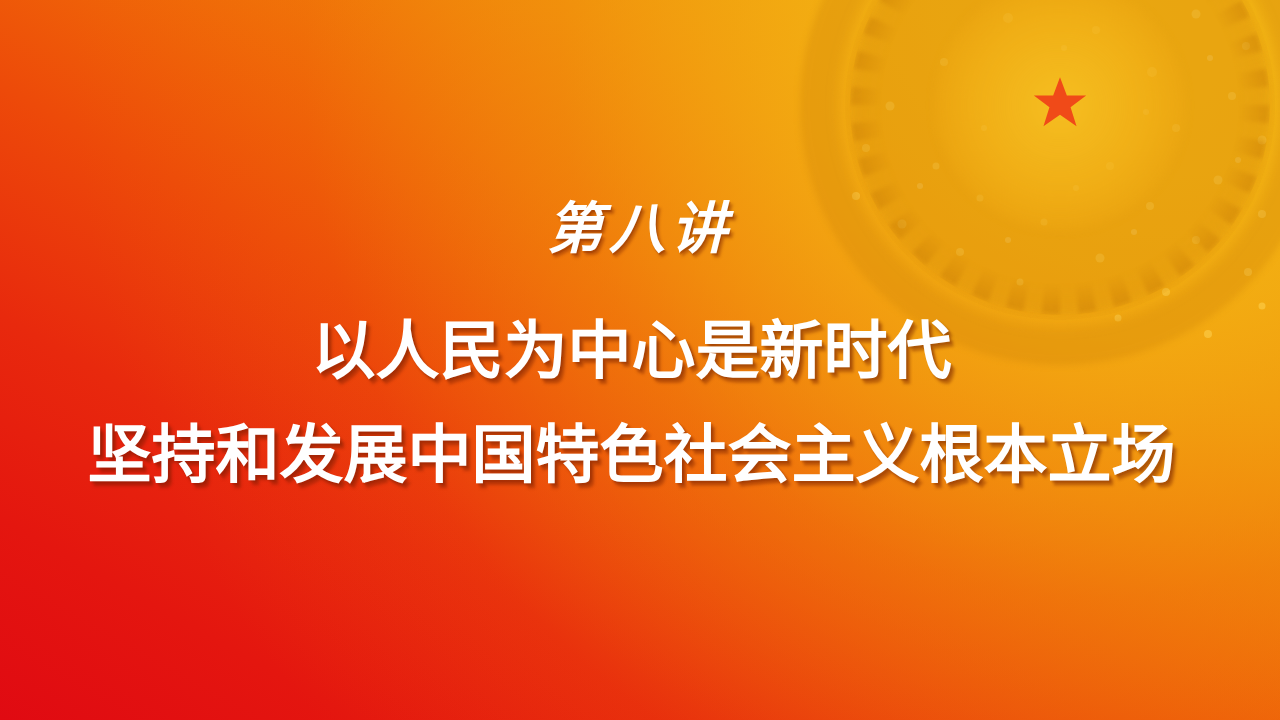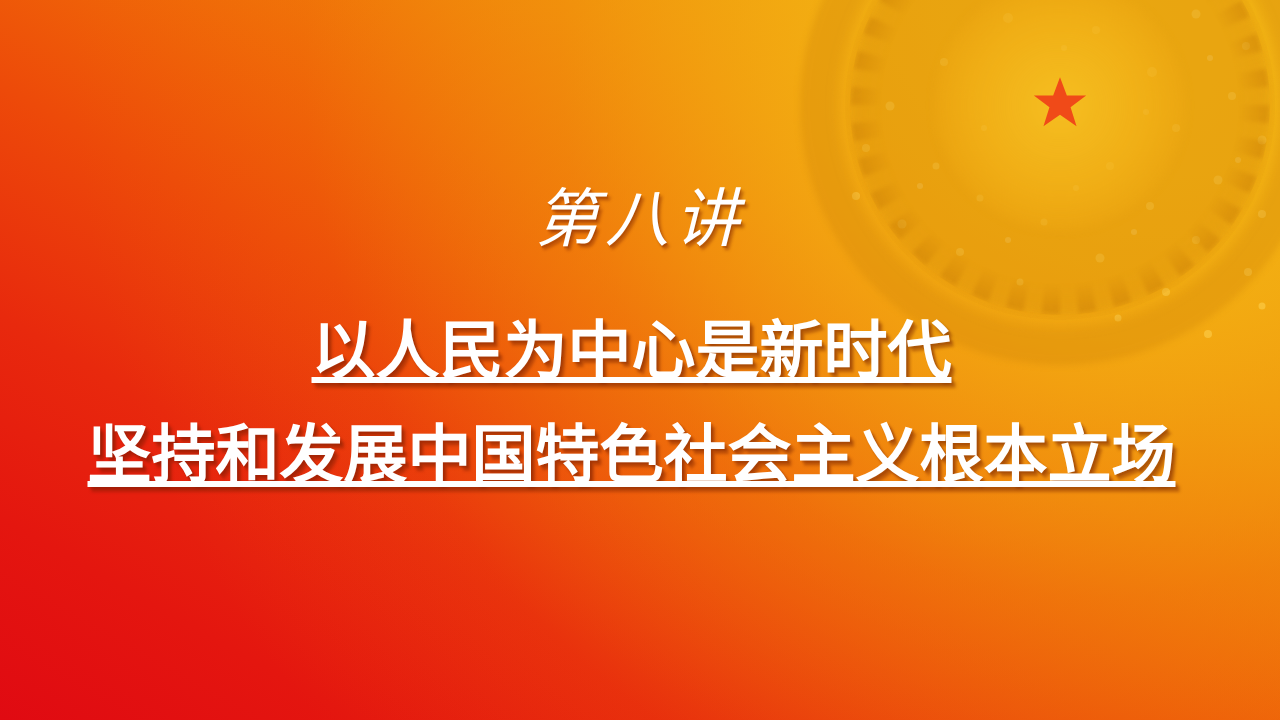--- a/index.html
+++ b/index.html
@@ -148,49 +148,48 @@
   .content {
     position: absolute;
     left: 0;
     right: 0;
     top: 0;
     text-align: center;
   }
 
   .eyebrow {
     position: absolute;
-    top: 188px;
+    top: 201px;
     left: 0;
     right: 0;
     color: #ffffff;
     font-family: "Liberation Serif", "DejaVu Serif", serif;
-    font-size: 64px;
+    font-size: 56px;
     line-height: 1;
-    font-weight: 400;
+    font-weight: 700;
     font-style: italic;
     letter-spacing: 6px;
     text-shadow:
       3px 4px 3px rgba(120,30,0,0.40),
       1px 2px 1px rgba(120,30,0,0.30);
   }
 
   .title-line {
     position: absolute;
     left: 0;
     right: 17px;
     color: #ffffff;
     font-family: "Liberation Serif", "DejaVu Serif", serif;
     font-weight: bold;
     font-size: 64px;
     line-height: 1;
     letter-spacing: 0px;
     text-shadow:
       4px 5px 3px rgba(110,25,0,0.38),
       2px 2px 2px rgba(110,25,0,0.30);
-    text-decoration: underline;
   }
   .title-1 { top: 320px; }
   .title-2 { top: 412px; margin-top: 12px; }
 </style>
 </head>
 <body>
 
 <div id="slide">
 
   <div class="bg-wash"></div>

